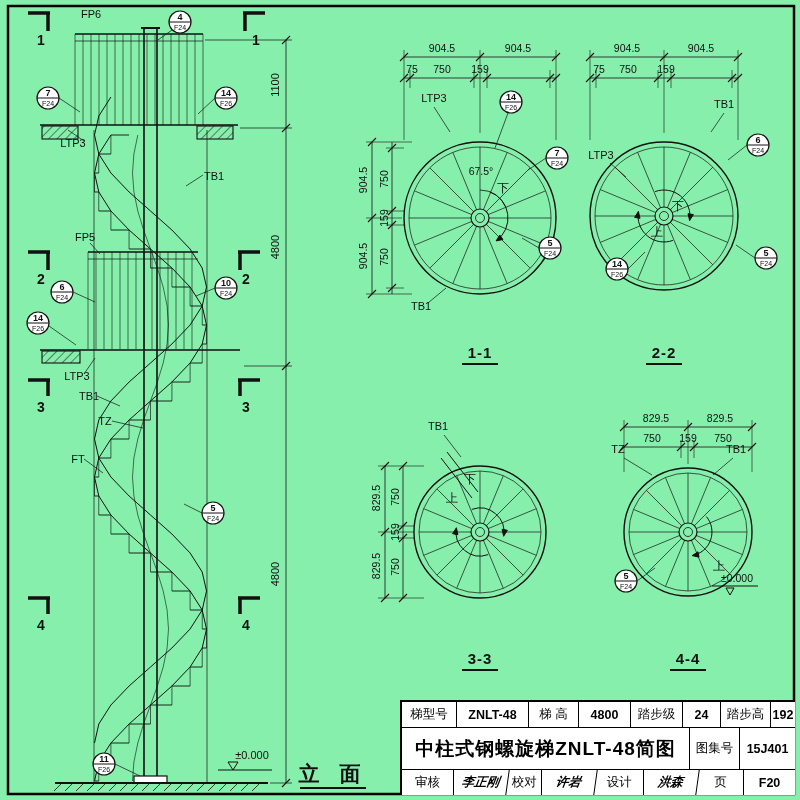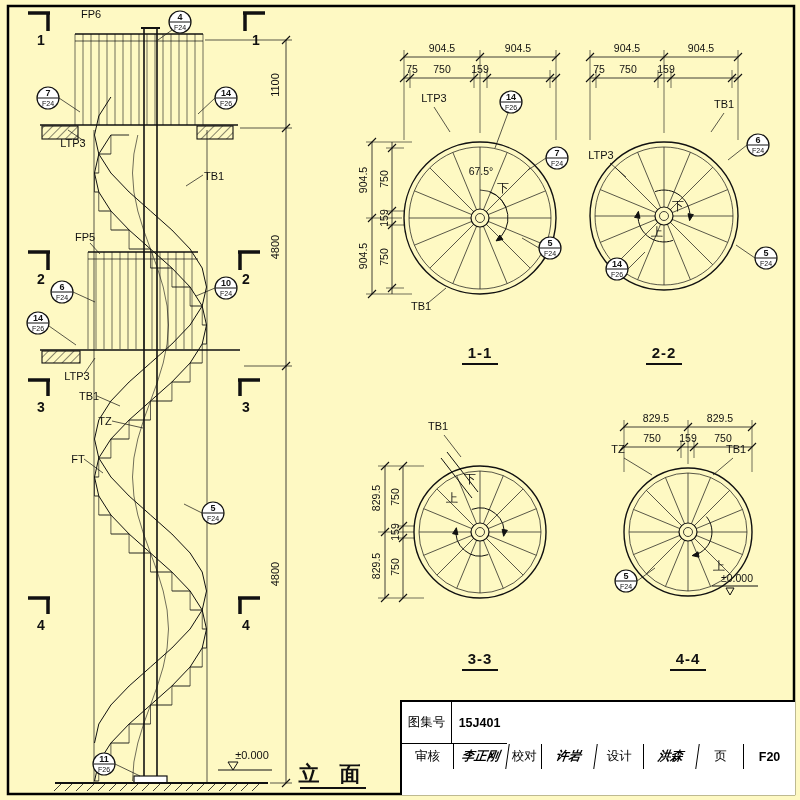--- a/index.html
+++ b/index.html
@@ -1,16 +1,16 @@
 <!DOCTYPE html>
 <html><head>
 <meta charset="utf-8">
 <style>
   html,body{margin:0;padding:0;background:#fff;}
-  #sheet{position:relative;width:800px;height:800px;background:#fef9c3;overflow:hidden;
+  #sheet{position:relative;width:800px;height:800px;background:#86efac;overflow:hidden;
          font-family:"Liberation Sans","DejaVu Sans",sans-serif;}
   svg{position:absolute;left:0;top:0;}
   svg text{fill:#111;}
   .t{font-size:11px;text-anchor:middle;}
   .ts{font-size:10.5px;text-anchor:middle;}
   .lab{font-size:11px;text-anchor:middle;}
   .sec{font-size:14px;font-weight:bold;text-anchor:middle;}
   .ttl{font-size:15px;font-weight:bold;text-anchor:middle;letter-spacing:1px;}
   .big{font-size:21px;font-weight:bold;text-anchor:middle;letter-spacing:7px;}
   .cjk{font-size:12px;text-anchor:middle;}
@@ -590,21 +590,32 @@
     <g class="bubble" transform="translate(626,581)">
       <circle r="11"></circle>
           <line x1="-11" y1="0" x2="11" y2="0"></line>
       <text class="bn" y="-2.5">5</text>
       <text class="bd" y="8">F24</text>
     </g>
   </g>
 </svg>
 
 <div id="titleblock">
+  <div class="tb-row" style="height:26px">
+    <div class="tb-cell" style="width:55px">梯型号</div>
+    <div class="tb-cell tb-val" style="width:72px">ZNLT-48</div>
+    <div class="tb-cell" style="width:50px">梯 高</div>
+    <div class="tb-cell tb-val" style="width:52px">4800</div>
+    <div class="tb-cell" style="width:52px">踏步级</div>
+    <div class="tb-cell tb-val" style="width:38px">24</div>
+    <div class="tb-cell" style="width:50px">踏步高</div>
+    <div class="tb-cell tb-val" style="width:24px">192</div>
+  </div>
   <div class="tb-row" style="height:42px">
+    <div class="tb-cell tb-title" style="width:288px">中柱式钢螺旋梯ZNLT-48简图</div>
     <div class="tb-cell" style="width:50px">图集号</div>
     <div class="tb-cell tb-val" style="width:55px">15J401</div>
   </div>
   <div class="tb-row" style="height:25px">
     <div class="tb-cell" style="width:56px">审核</div>
     <div class="tb-cell sig" style="width:58px">李正刚</div>
     <div class="tb-cell" style="width:37px">校对</div>
     <div class="tb-cell sig" style="width:58px">许岩</div>
     <div class="tb-cell" style="width:52px">设计</div>
     <div class="tb-cell sig" style="width:58px">洪森</div>

